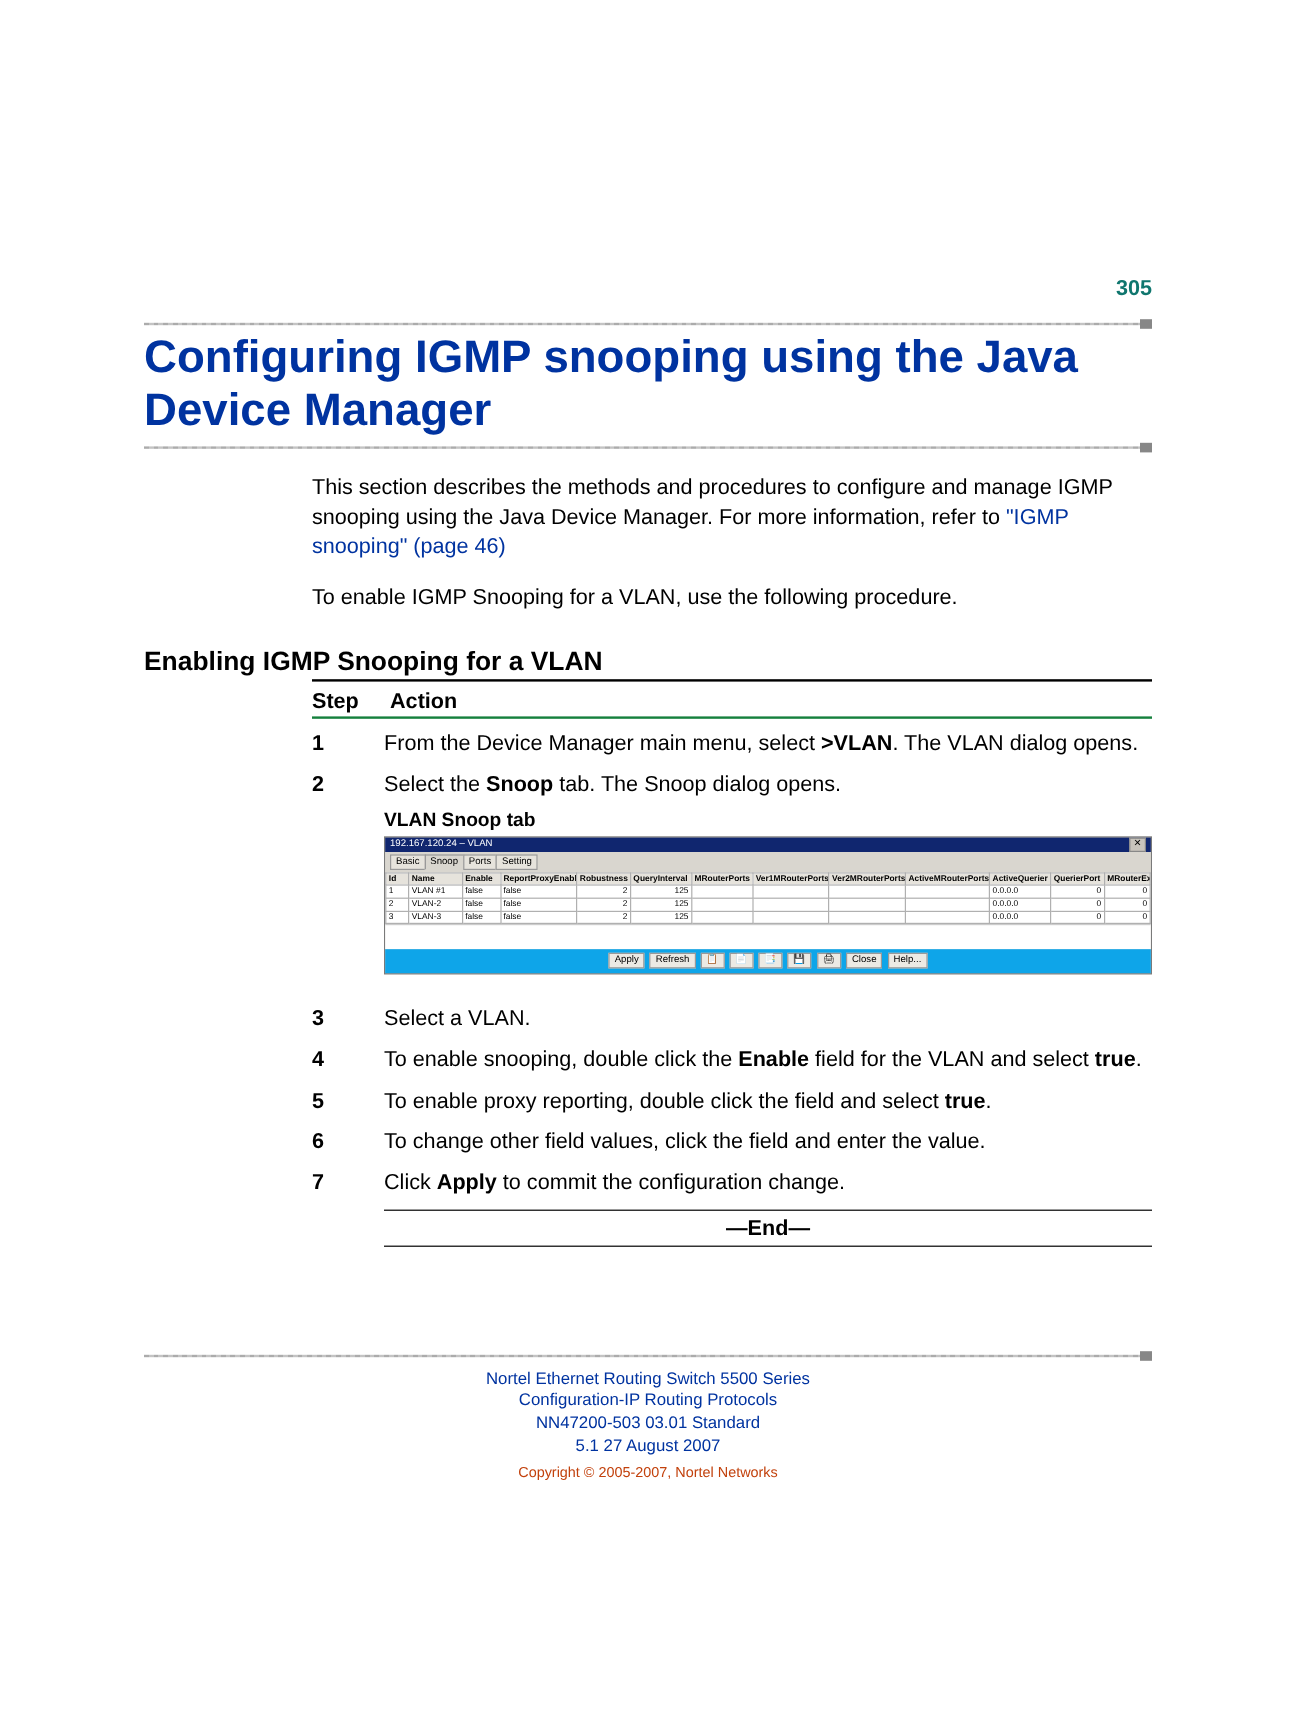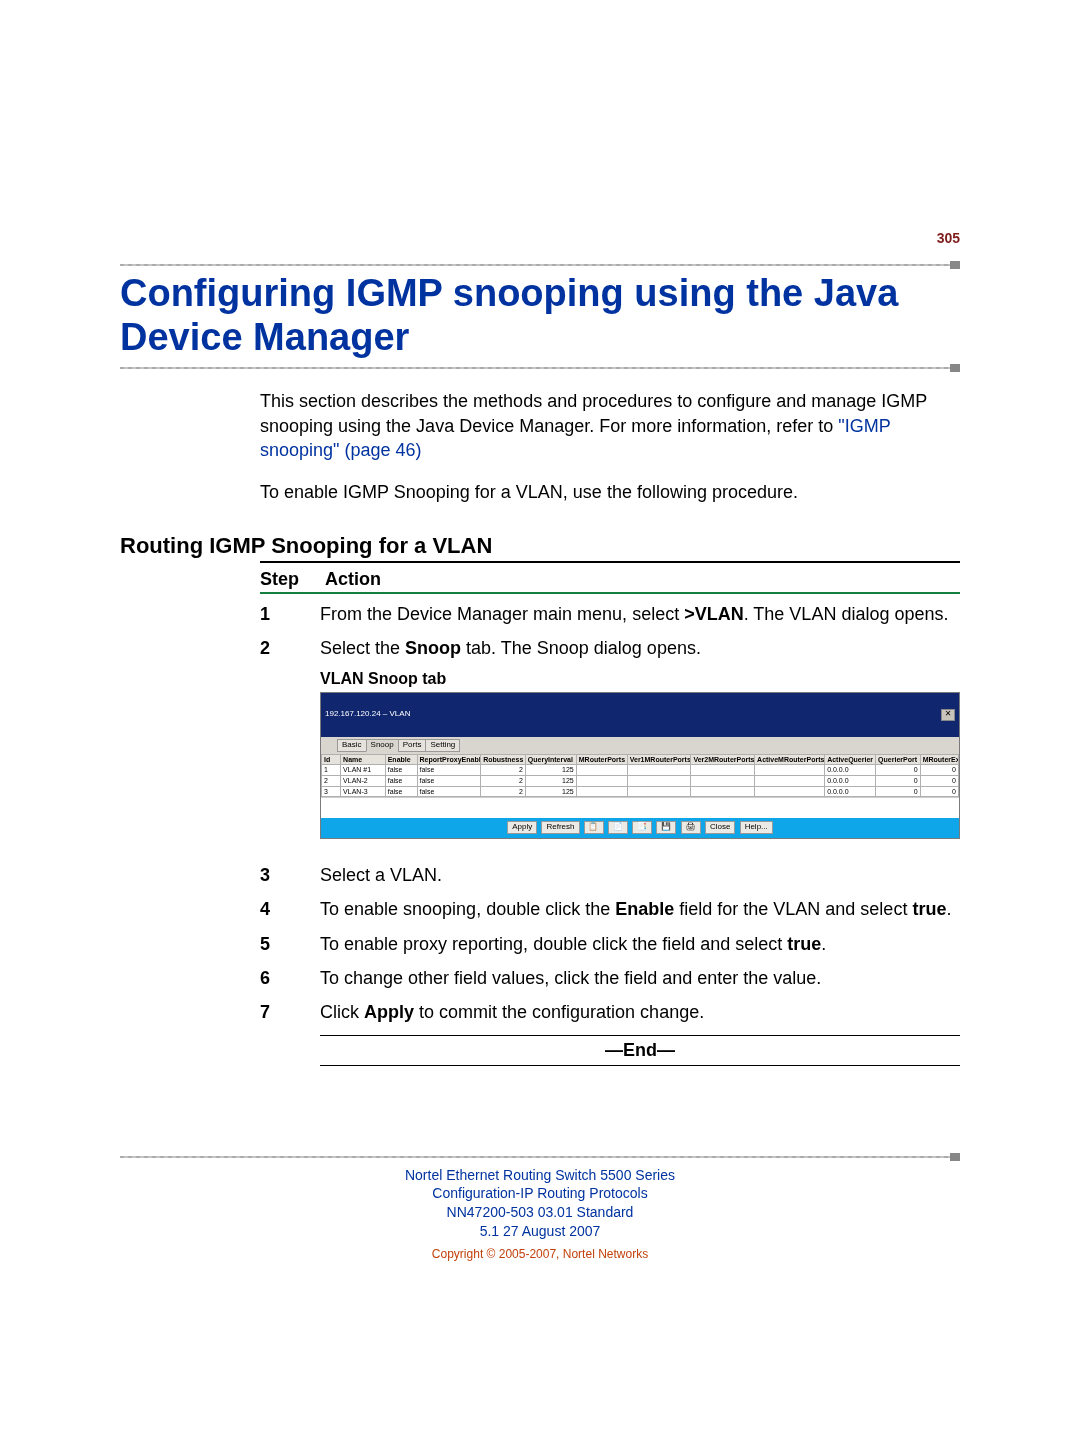--- a/index.html
+++ b/index.html
@@ -12,23 +12,23 @@
   }
   .page {
     width: 1080px;
     height: 1440px;
     padding: 230px 120px 40px 120px;
     box-sizing: border-box;
     position: relative;
   }
   .pagenum {
     text-align: right;
-    color: #7f1d1d;
-    font-weight: bold;
-    font-size: 14px;
+    color: #0f766e;
+    font-weight: bold;
+    font-size: 18px;
     margin-bottom: 18px;
   }
   .rule-strong {
     height: 2px;
     background: repeating-linear-gradient(90deg,#888 0,#888 4px,#aaa 4px,#aaa 8px);
     opacity:0.7;
     margin: 4px 0 6px 0;
     position: relative;
   }
   .rule-strong::after{
@@ -92,32 +92,32 @@
     border: 1px solid #7a7a7a;
     background: #d9d6cf;
     font-size: 8px;
     color: #000;
     line-height: 1.1;
     margin-bottom: 14px;
   }
   .ss-title {
     background: #10266f;
     color: #fff;
-    padding: 16px 4px;
+    padding: 0 4px;
     display:flex;
     justify-content:space-between;
     align-items:center;
   }
   .ss-close{
     background:#c8c4bc;color:#000;width:12px;height:10px;
     display:flex;align-items:center;justify-content:center;
     font-size:8px;border:1px solid #888;
   }
   .ss-tabs {
-    padding: 2px 16px;
+    padding: 2px 4px;
     background:#d9d6cf;
   }
   .ss-tabs span{
     display:inline-block;padding:1px 4px;border:1px solid #999;
     background:#e6e3dc;margin-right:-1px;font-size:8px;
   }
   .ss-table {
     border-collapse: collapse;
     width: 100%;
     background: #fff;
@@ -190,21 +190,21 @@
 
   <div class="rule-strong"></div>
 
   <div class="intro">
     <p>
       <span>This section describes the methods and procedures to configure and manage IGMP snooping using the Java Device Manager.  For more information, refer to </span><a href="#">"IGMP snooping" (page 46)</a>
     </p>
     <p>To enable IGMP Snooping for a VLAN, use the following procedure.</p>
   </div>
 
-  <h2 class="section">Routing IGMP Snooping for a VLAN</h2>
+  <h2 class="section">Enabling IGMP Snooping for a VLAN</h2>
   <div class="section-underline"></div>
 
   <div class="steps">
     <div class="step-header">
       <span style="display:inline-block;width:60px;">Step</span>
       <span>Action</span>
     </div>
 
     <div class="step-row">
       <div class="step-num">1</div>

